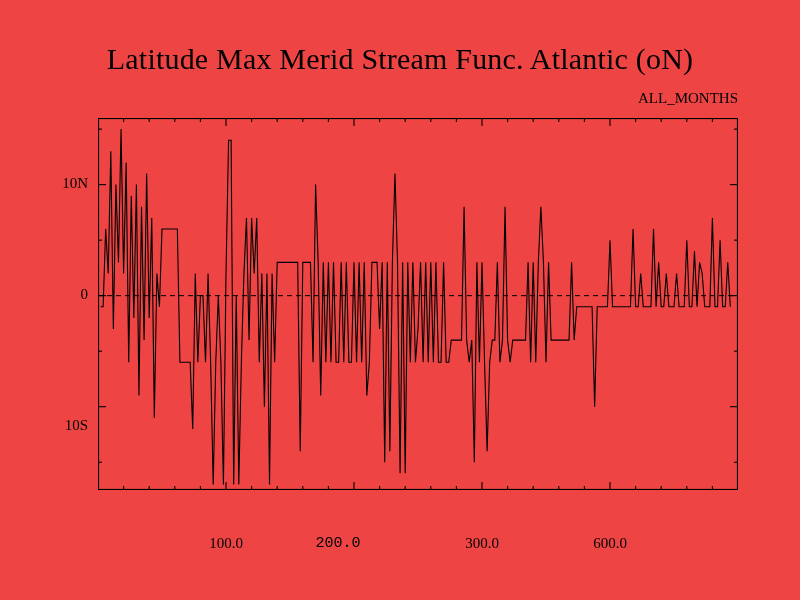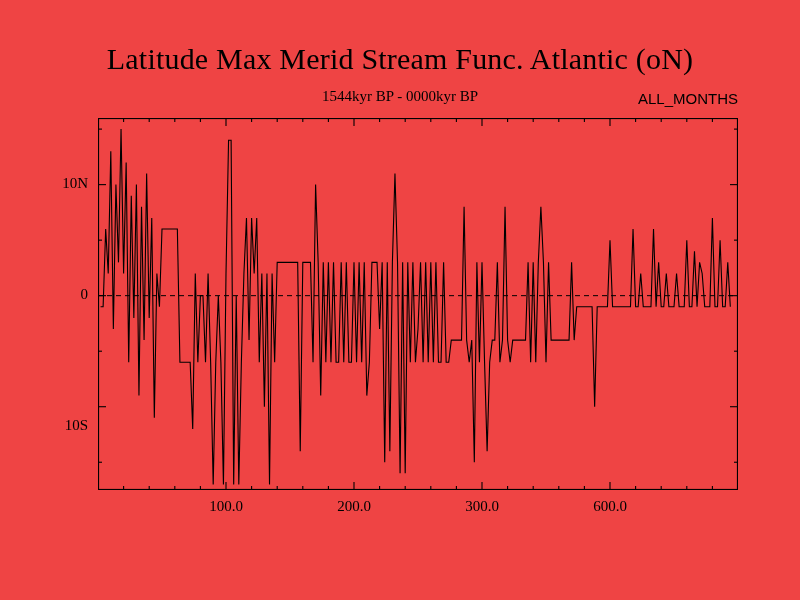--- a/index.html
+++ b/index.html
@@ -47,21 +47,21 @@
     text-align: center;
     font-size: 15px;
     font-family: "Liberation Serif", serif;
     white-space: nowrap;
   }
   #subtitle-right {
     position: absolute;
     top: 90px;
     right: 62px;
     font-size: 15px;
-    font-family: Liberation Sans, sans-serif;
+    font-family: Liberation Serif, serif;
     white-space: nowrap;
   }
   #plot-area {
     position: absolute;
     left: 98px;
     top: 118px;
     width: 640px;
     height: 372px;
   }
   #plot-svg {
@@ -83,29 +83,29 @@
     font-family: "Liberation Serif", serif;
     text-align: right;
     white-space: nowrap;
   }
   .xtick-label {
     position: absolute;
     font-size: 15px;
     font-family: "Liberation Serif", serif;
     text-align: center;
     white-space: nowrap;
+    margin-top: 37px;
   }
 </style>
 </head>
 <body>
 
 <div id="page">
 
   <div id="title">Latitude Max Merid Stream Func. Atlantic (oN)</div>
-  <div id="subtitle-center">1544kyr BP - 0000kyr BP</div>
   <div id="subtitle-right">ALL_MONTHS</div>
 
   <div id="plot-area">
     <svg id="plot-svg" width="640" height="372" viewBox="0 0 640 372">
       <rect x="0.5" y="0.5" width="639" height="371" fill="none" stroke="#000000" stroke-width="1.2"></rect>
       <g id="ticks">
           <line x1="128" y1="372" x2="128" y2="364" stroke="#000" stroke-width="1.1"></line>
           <line x1="128" y1="0" x2="128" y2="8" stroke="#000" stroke-width="1.1"></line>
           <line x1="256" y1="372" x2="256" y2="364" stroke="#000" stroke-width="1.1"></line>
           <line x1="256" y1="0" x2="256" y2="8" stroke="#000" stroke-width="1.1"></line>
@@ -175,20 +175,20 @@
       <line id="zero-line" x1="0" x2="640" y1="177.67" y2="177.67" stroke="#000000" stroke-width="1" stroke-dasharray="5,4"></line>
       <polyline id="data-line" fill="none" stroke="#000000" stroke-width="1.1" stroke-linejoin="miter" stroke-linecap="butt" points="2.56,188.78 5.12,188.78 7.68,111.04 10.24,155.46 12.80,33.31 15.36,210.99 17.92,66.63 20.48,144.36 23.04,11.10 25.60,155.46 28.16,44.42 30.72,244.30 33.28,77.73 35.84,199.88 38.40,66.63 40.96,277.61 43.52,88.84 46.08,222.09 48.64,55.52 51.20,199.88 53.76,99.94 56.32,299.82 58.88,155.46 61.44,188.78 64.00,111.04 66.56,111.04 69.12,111.04 71.68,111.04 74.24,111.04 76.80,111.04 79.36,111.04 81.92,244.30 84.48,244.30 87.04,244.30 89.60,244.30 92.16,244.30 94.72,310.93 97.28,155.46 99.84,244.30 102.40,177.67 104.96,177.67 107.52,244.30 110.08,155.46 112.64,244.30 115.20,366.45 117.76,244.30 120.32,177.67 122.88,244.30 125.44,366.45 128.00,155.46 130.56,22.21 133.12,22.21 135.68,366.45 138.24,177.67 140.80,366.45 143.36,244.30 145.92,155.46 148.48,99.94 151.04,222.09 153.60,99.94 156.16,155.46 158.72,99.94 161.28,244.30 163.84,155.46 166.40,288.72 168.96,155.46 171.52,366.45 174.08,155.46 176.64,244.30 179.20,144.36 181.76,144.36 184.32,144.36 186.88,144.36 189.44,144.36 192.00,144.36 194.56,144.36 197.12,144.36 199.68,144.36 202.24,333.13 204.80,144.36 207.36,144.36 209.92,144.36 212.48,144.36 215.04,244.30 217.60,66.63 220.16,144.36 222.72,277.61 225.28,144.36 227.84,244.30 230.40,144.36 232.96,244.30 235.52,144.36 238.08,244.30 240.64,244.30 243.20,144.36 245.76,244.30 248.32,144.36 250.88,244.30 253.44,244.30 256.00,144.36 258.56,244.30 261.12,144.36 263.68,244.30 266.24,144.36 268.80,277.61 271.36,244.30 273.92,144.36 276.48,144.36 279.04,144.36 281.60,210.99 284.16,144.36 286.72,344.24 289.28,144.36 291.84,333.13 294.40,144.36 296.96,55.52 299.52,144.36 302.08,355.34 304.64,144.36 307.20,355.34 309.76,144.36 312.32,244.30 314.88,144.36 317.44,244.30 320.00,210.99 322.56,144.36 325.12,244.30 327.68,144.36 330.24,244.30 332.80,144.36 335.36,244.30 337.92,144.36 340.48,244.30 343.04,244.30 345.60,144.36 348.16,244.30 350.72,244.30 353.28,222.09 355.84,222.09 358.40,222.09 360.96,222.09 363.52,222.09 366.08,88.84 368.64,222.09 371.20,244.30 373.76,222.09 376.32,344.24 378.88,144.36 381.44,244.30 384.00,144.36 386.56,244.30 389.12,333.13 391.68,244.30 394.24,222.09 396.80,222.09 399.36,144.36 401.92,244.30 404.48,222.09 407.04,88.84 409.60,222.09 412.16,244.30 414.72,222.09 417.28,222.09 419.84,222.09 422.40,222.09 424.96,222.09 427.52,222.09 430.08,144.36 432.64,244.30 435.20,144.36 437.76,244.30 440.32,144.36 442.88,88.84 445.44,144.36 448.00,244.30 450.56,144.36 453.12,222.09 455.68,222.09 458.24,222.09 460.80,222.09 463.36,222.09 465.92,222.09 468.48,222.09 471.04,222.09 473.60,144.36 476.16,222.09 478.72,188.78 481.28,188.78 483.84,188.78 486.40,188.78 488.96,188.78 491.52,188.78 494.08,188.78 496.64,288.72 499.20,188.78 501.76,188.78 504.32,188.78 506.88,188.78 509.44,188.78 512.00,122.15 514.56,188.78 517.12,188.78 519.68,188.78 522.24,188.78 524.80,188.78 527.36,188.78 529.92,188.78 532.48,188.78 535.04,111.04 537.60,188.78 540.16,188.78 542.72,155.46 545.28,188.78 547.84,188.78 550.40,188.78 552.96,188.78 555.52,111.04 558.08,188.78 560.64,144.36 563.20,188.78 565.76,188.78 568.32,155.46 570.88,188.78 573.44,188.78 576.00,188.78 578.56,155.46 581.12,188.78 583.68,188.78 586.24,188.78 588.80,122.15 591.36,188.78 593.92,188.78 596.48,133.25 599.04,188.78 601.60,144.36 604.16,155.46 606.72,188.78 609.28,188.78 611.84,188.78 614.40,99.94 616.96,188.78 619.52,188.78 622.08,122.15 624.64,188.78 627.20,188.78 629.76,144.36 632.32,188.78"></polyline>
     </svg>
     <div id="ytick-labels">
         <div class="ytick-label" style="top: 278.716px; left: -56px; width: 46px; margin-top: 20px;">10S</div>
         <div class="ytick-label" style="top: 167.672px; left: -56px; width: 46px;">0</div>
         <div class="ytick-label" style="top: 56.6269px; left: -56px; width: 46px;">10N</div>
       </div>
     <div id="xtick-labels">
         <div class="xtick-label" style="left: 88px; top: 380px; width: 80px;">100.0</div>
-        <div class="xtick-label" style="left: 216px; top: 380px; width: 80px;">200.0</div>
+        <div class="xtick-label" style="left: 200px; top: 380px; width: 80px; font-family: Liberation Mono, monospace;">200.0</div>
         <div class="xtick-label" style="left: 344px; top: 380px; width: 80px;">300.0</div>
         <div class="xtick-label" style="left: 472px; top: 380px; width: 80px;">600.0</div>
       </div>
   </div>
 
 
 </div>
 
 </body></html>

